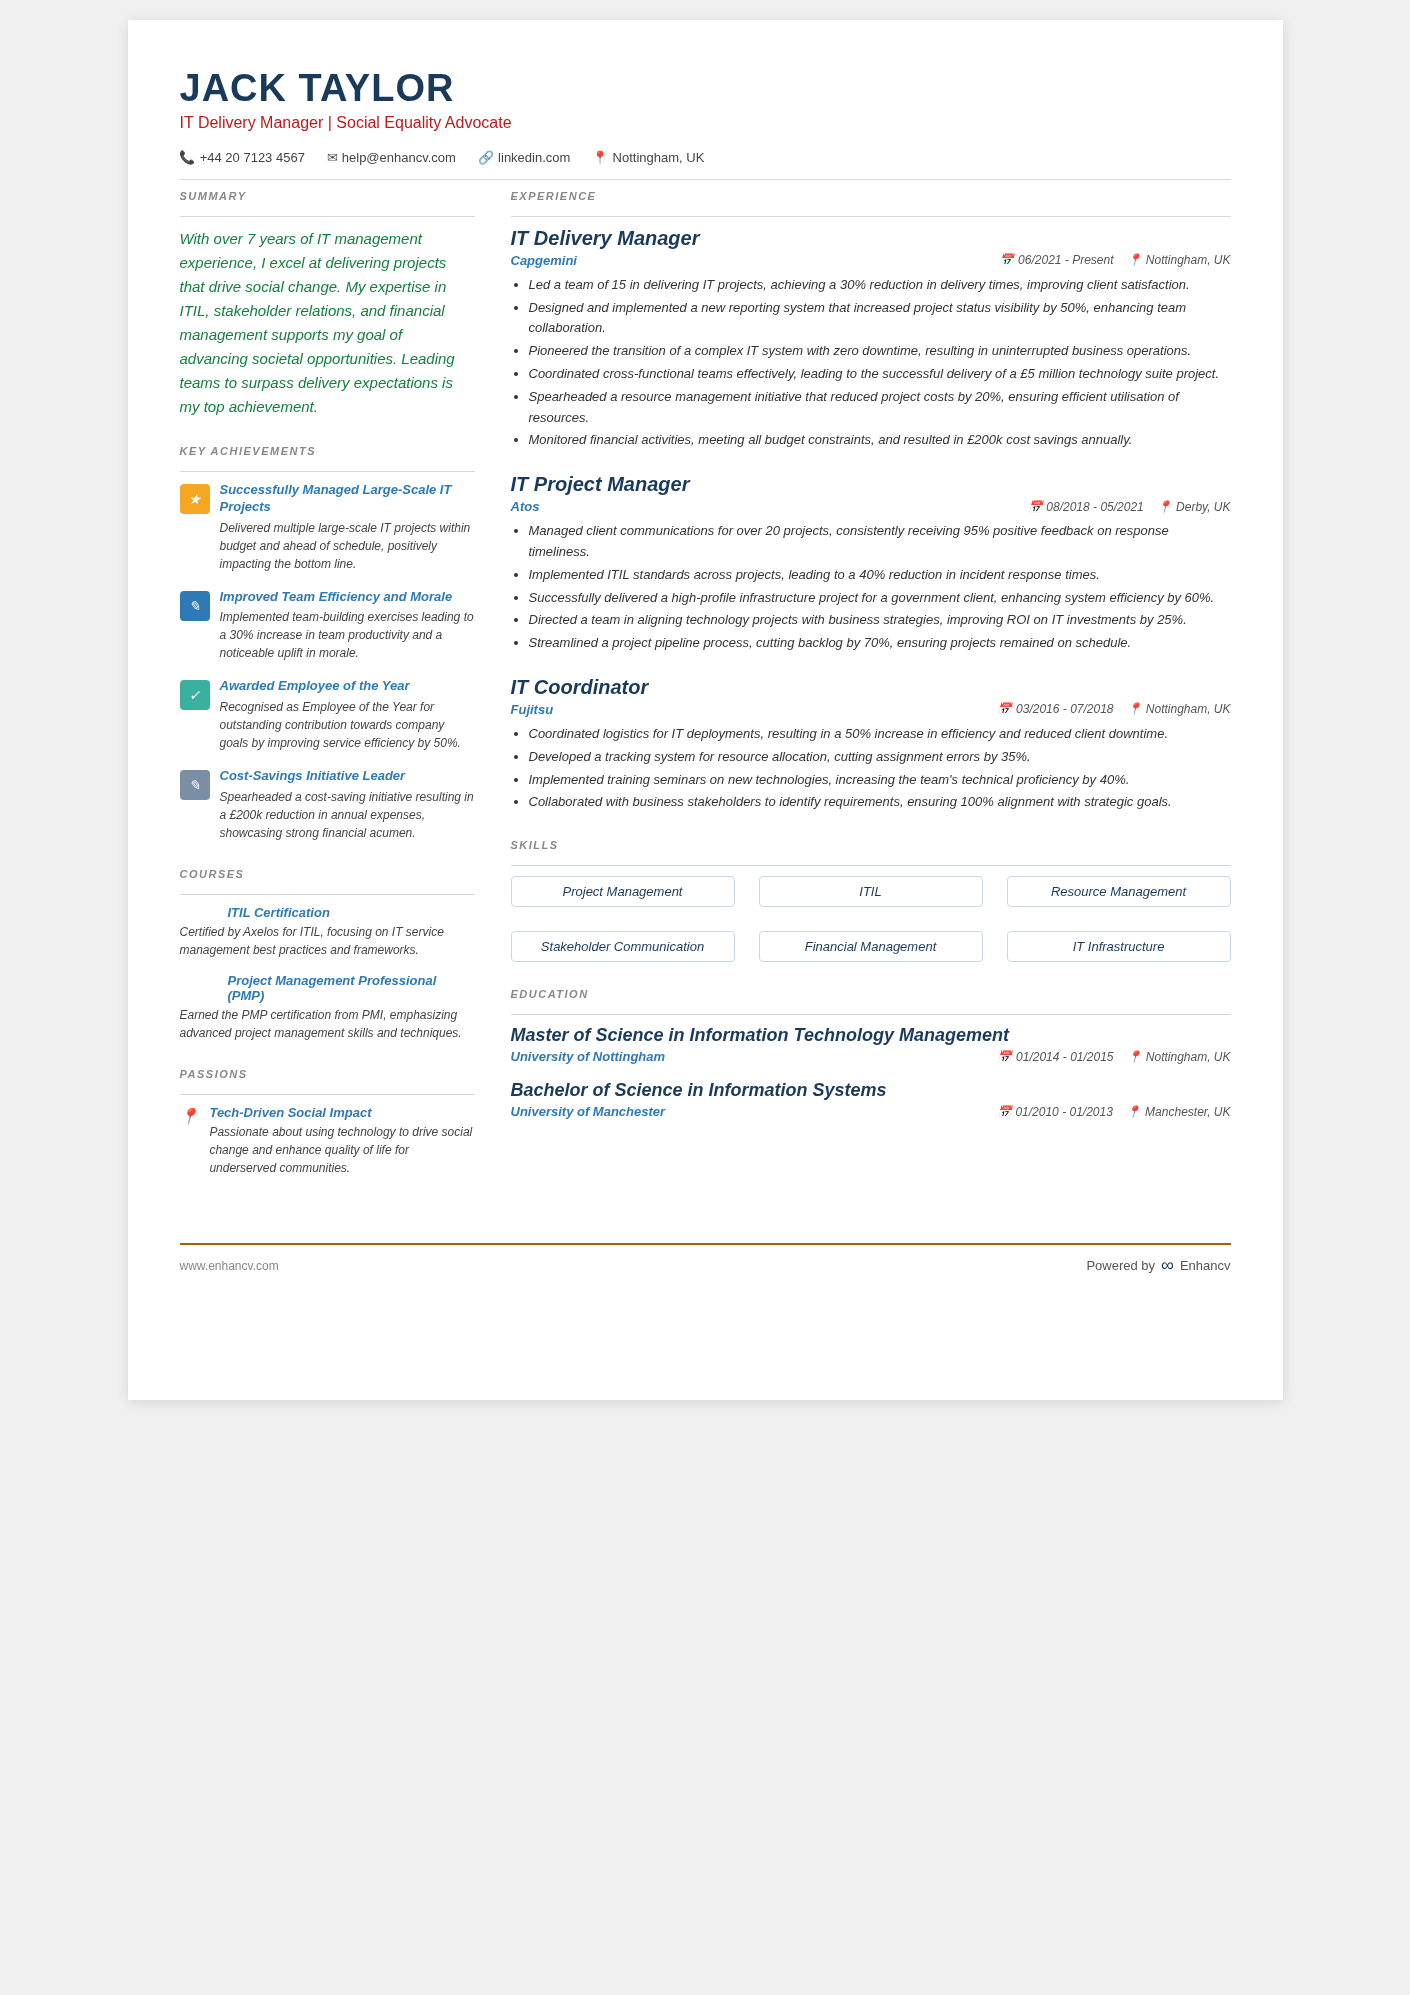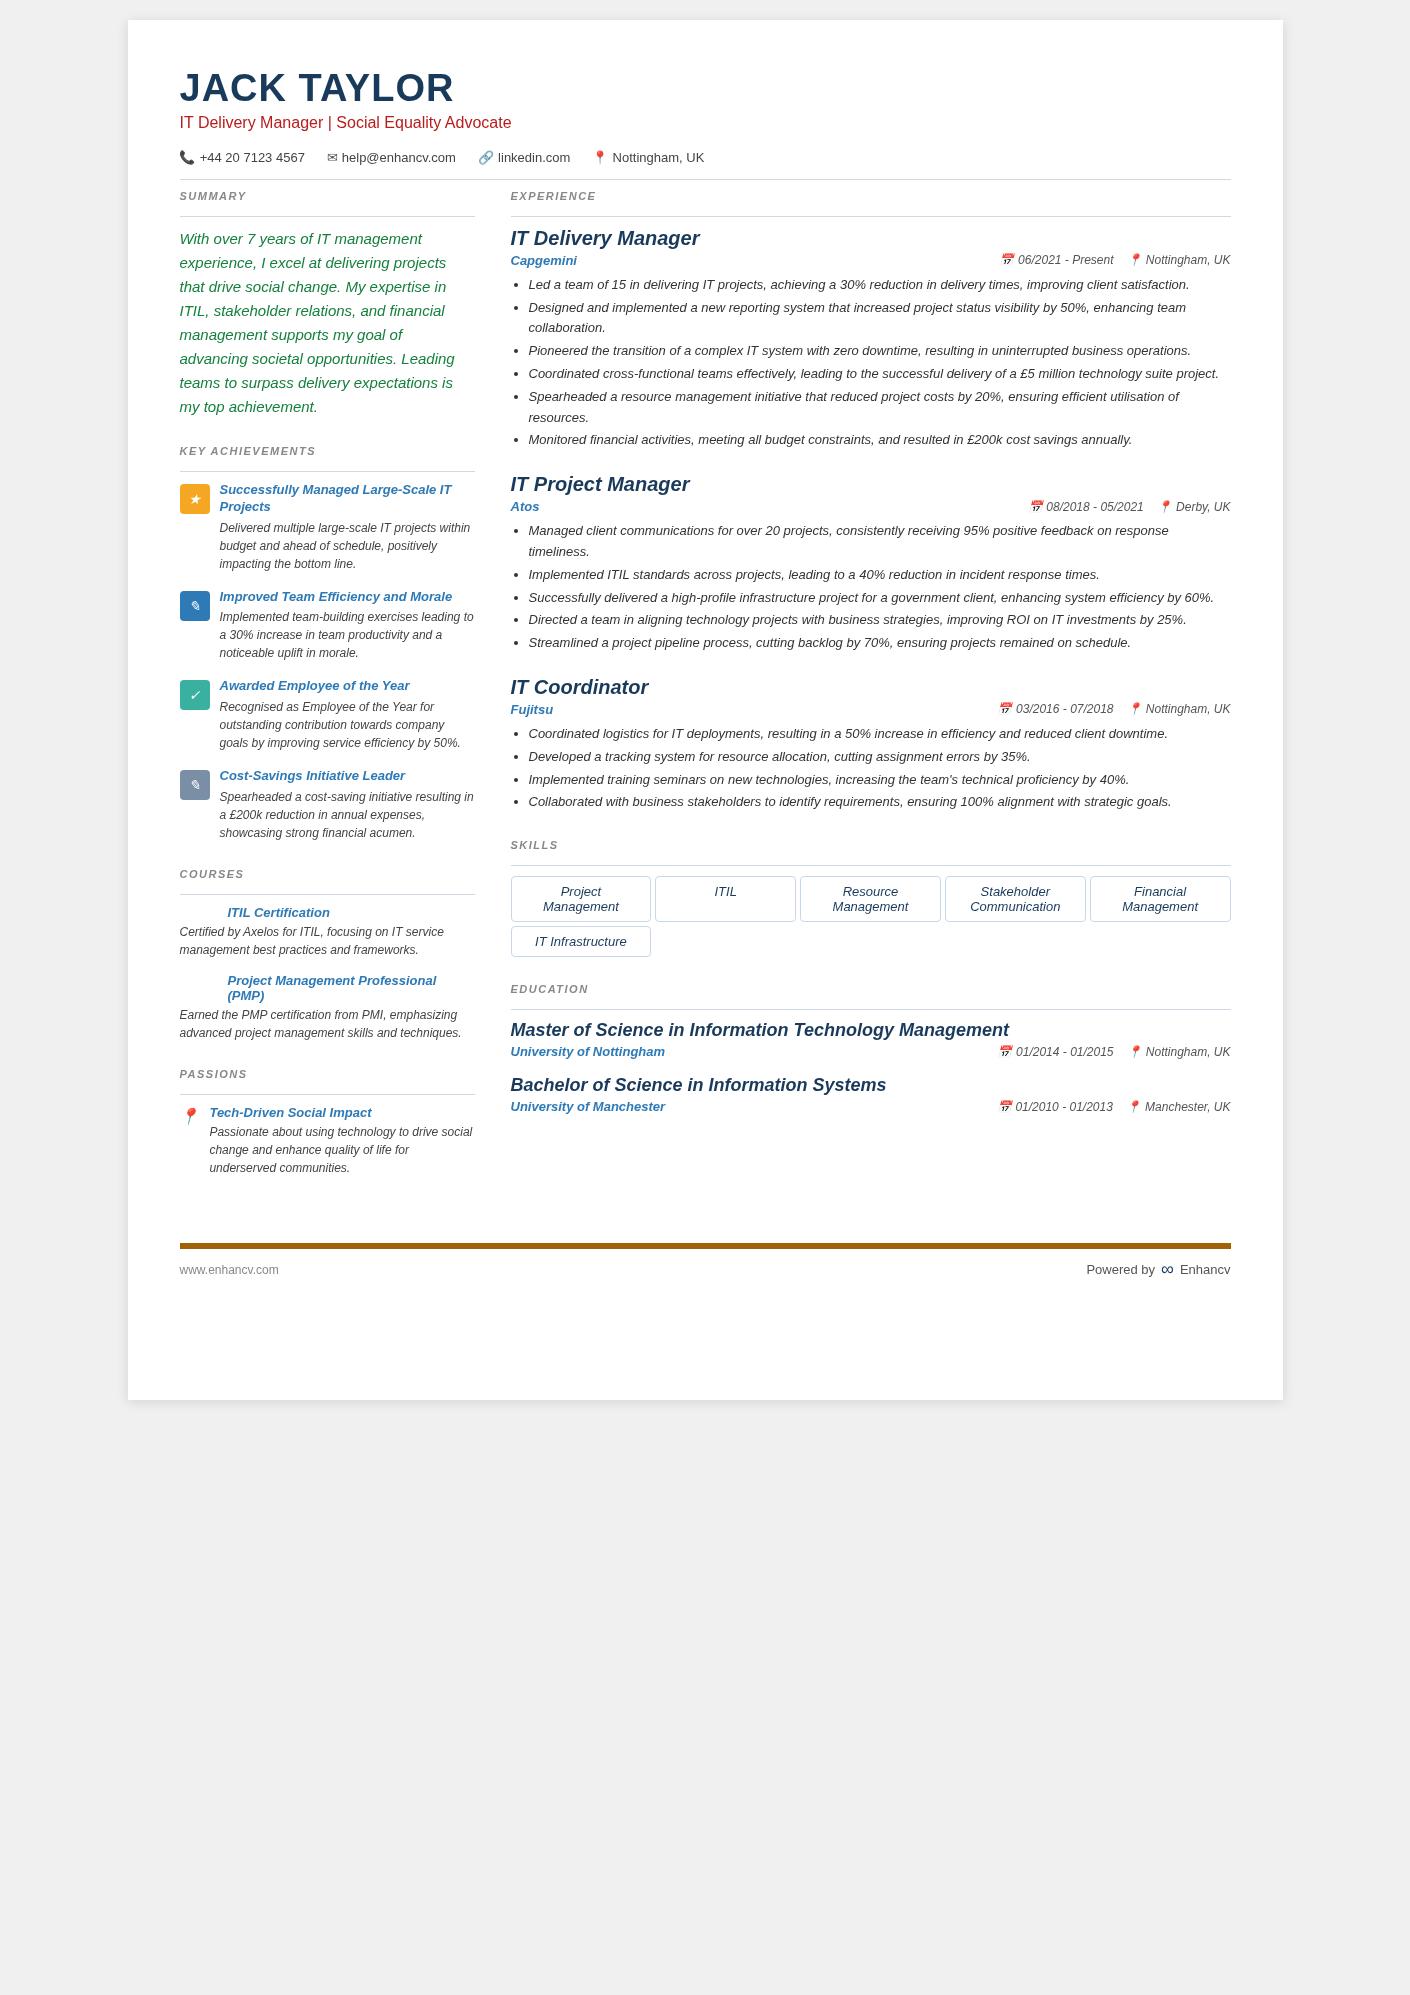--- a/index.html
+++ b/index.html
@@ -124,22 +124,22 @@
       margin-bottom: 7px;
     }
     .exp-company { font-size: 13px; color: #2e7ab6; font-weight: 600; }
     .exp-dates-loc { font-size: 12px; color: #555; display: flex; gap: 14px; align-items: center; }
     .exp-dates-loc span { display: flex; align-items: center; gap: 3px; }
     .exp-bullets { padding-left: 18px; }
     .exp-bullets li { font-size: 13px; color: #333; line-height: 1.6; margin-bottom: 2px; }
     
     .skills-grid {
       display: grid;
-      grid-template-columns: repeat(5, 1fr);
-      gap: 4px;
+      grid-template-columns: repeat(3, 1fr);
+      gap: 24px;
       margin-top: 6px;
     }
     .skill-tag {
       border: 1.5px solid #c8d8e8;
       border-radius: 4px;
       padding: 7px 10px;
       font-size: 13px;
       color: #1a3a5c;
       text-align: center;
     }
@@ -151,21 +151,21 @@
     .edu-dates-loc { font-size: 12px; color: #555; display: flex; gap: 14px; align-items: center; }
     .edu-dates-loc span { display: flex; align-items: center; gap: 3px; }
     
     .footer {
       margin-top: 40px;
       display: flex;
       justify-content: space-between;
       align-items: center;
       font-size: 12px;
       color: #888;
-      border-top: 6px solid #a16207;
+      border-top: 2px solid #a16207;
       padding-top: 10px;
     }
     .footer-logo { display: flex; align-items: center; gap: 6px; font-size: 13px; color: #555; }
     .footer-logo-icon { font-size: 18px; color: #1a3a5c; }
   </style>
 </head>
 <body>
 
 <div class="page">
 

